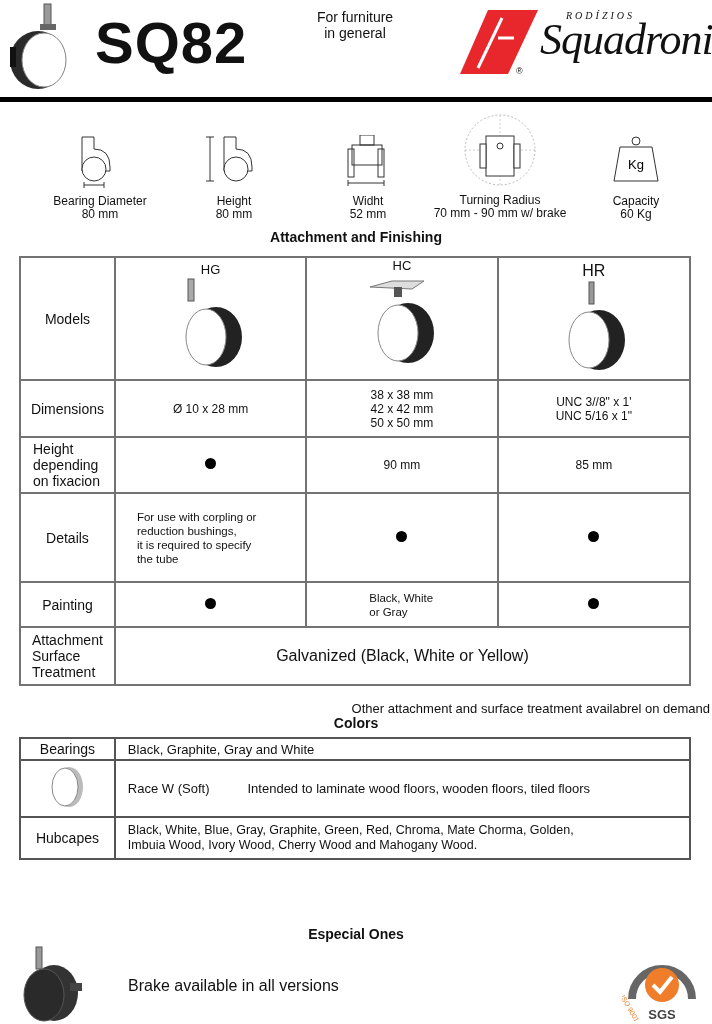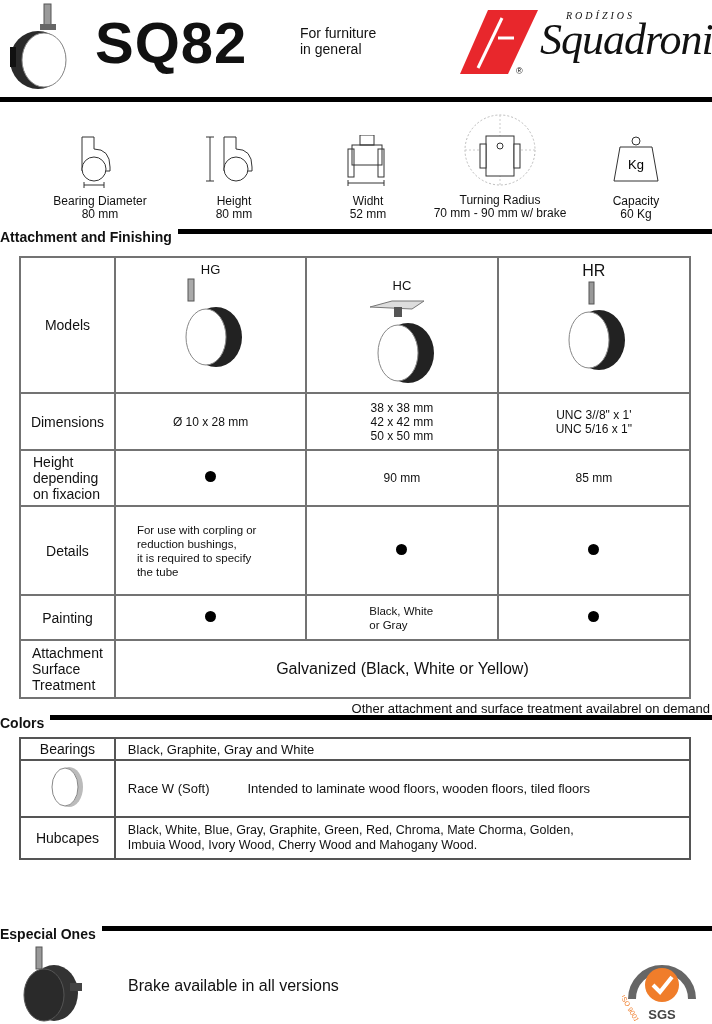--- a/index.html
+++ b/index.html
@@ -1,25 +1,25 @@
 <!DOCTYPE html>
 <html><head>
 <meta charset="utf-8">
 <style>
   html,body{margin:0;padding:0;background:#fff;}
   body{width:712px;height:1024px;position:relative;overflow:hidden;font-family:"Liberation Sans",sans-serif;color:#111;}
   .abs{position:absolute;}
   .hdr-caster{left:2px;top:2px;width:66px;height:88px;}
   .model-title{left:95px;top:8px;font-size:58px;font-weight:bold;letter-spacing:1px;line-height:70px;}
-  .subtitle{left:300px;top:25px;width:110px;text-align:left;font-size:14px;line-height:16px;}
+  .subtitle{left:300px;top:9px;width:110px;text-align:center;font-size:14px;line-height:16px;}
   .logo{left:458px;top:8px;width:254px;height:70px;}
   .rule-top{left:0;top:97px;width:712px;height:5px;background:#000;}
   .spec{top:135px;text-align:center;font-size:12px;line-height:13px;}
   .spec svg{display:block;margin:0 auto 4px;}
-  .sec-title{font-weight:bold;font-size:14px;line-height:16px;white-space:nowrap;display:flex;}
+  .sec-title{font-weight:bold;font-size:14px;line-height:16px;white-space:nowrap;display:flex;align-items:center;flex-direction:column;}
   .sec-title .bar{flex:1;height:5px;background:#000;margin-left:6px;}
   table{border-collapse:collapse;}
   td{border:2px solid #737373;font-size:12px;text-align:center;vertical-align:middle;padding:0;}
   .att td.lbl{font-size:14px;}
   .att td.lbl.left{text-align:left;padding-left:12px;line-height:16px;}
   .dot{display:inline-block;width:11px;height:11px;border-radius:50%;background:#000;}
   .col td{border-color:#555;}
   .col td.lbl{font-size:14px;}
   .col td.txt{text-align:left;padding-left:12px;font-size:13px;}
   .col td.txt span.desc{margin-left:38px;}
@@ -131,21 +131,21 @@
       <tr style="height:123px">
     <td class="lbl">Models</td>
     <td style="vertical-align:top;padding-top:4px;">
       <div style="font-size:13px;">HG</div>
       <svg width="70" height="96" viewBox="0 0 70 96">
         <rect x="12" y="2" width="6" height="22" fill="#aaa" stroke="#555"></rect>
         <ellipse cx="40" cy="60" rx="26" ry="30" fill="#222"></ellipse>
         <ellipse cx="30" cy="60" rx="20" ry="28" fill="#fff" stroke="#888"></ellipse>
       </svg>
     </td>
-    <td style="vertical-align:top;padding-top:20px;">
+    <td style="vertical-align:top;padding-top:0;">
       <div style="font-size:13px;">HC</div>
       <svg width="80" height="96" viewBox="0 0 80 96">
         <polygon points="8,14 30,8 62,8 50,16" fill="#ddd" stroke="#777"></polygon>
         <rect x="32" y="14" width="8" height="10" fill="#555"></rect>
         <ellipse cx="46" cy="60" rx="26" ry="30" fill="#222"></ellipse>
         <ellipse cx="36" cy="60" rx="20" ry="28" fill="#fff" stroke="#888"></ellipse>
       </svg>
     </td>
     <td style="vertical-align:top;padding-top:4px;">
       <div style="font-size:16px;">HR</div>

